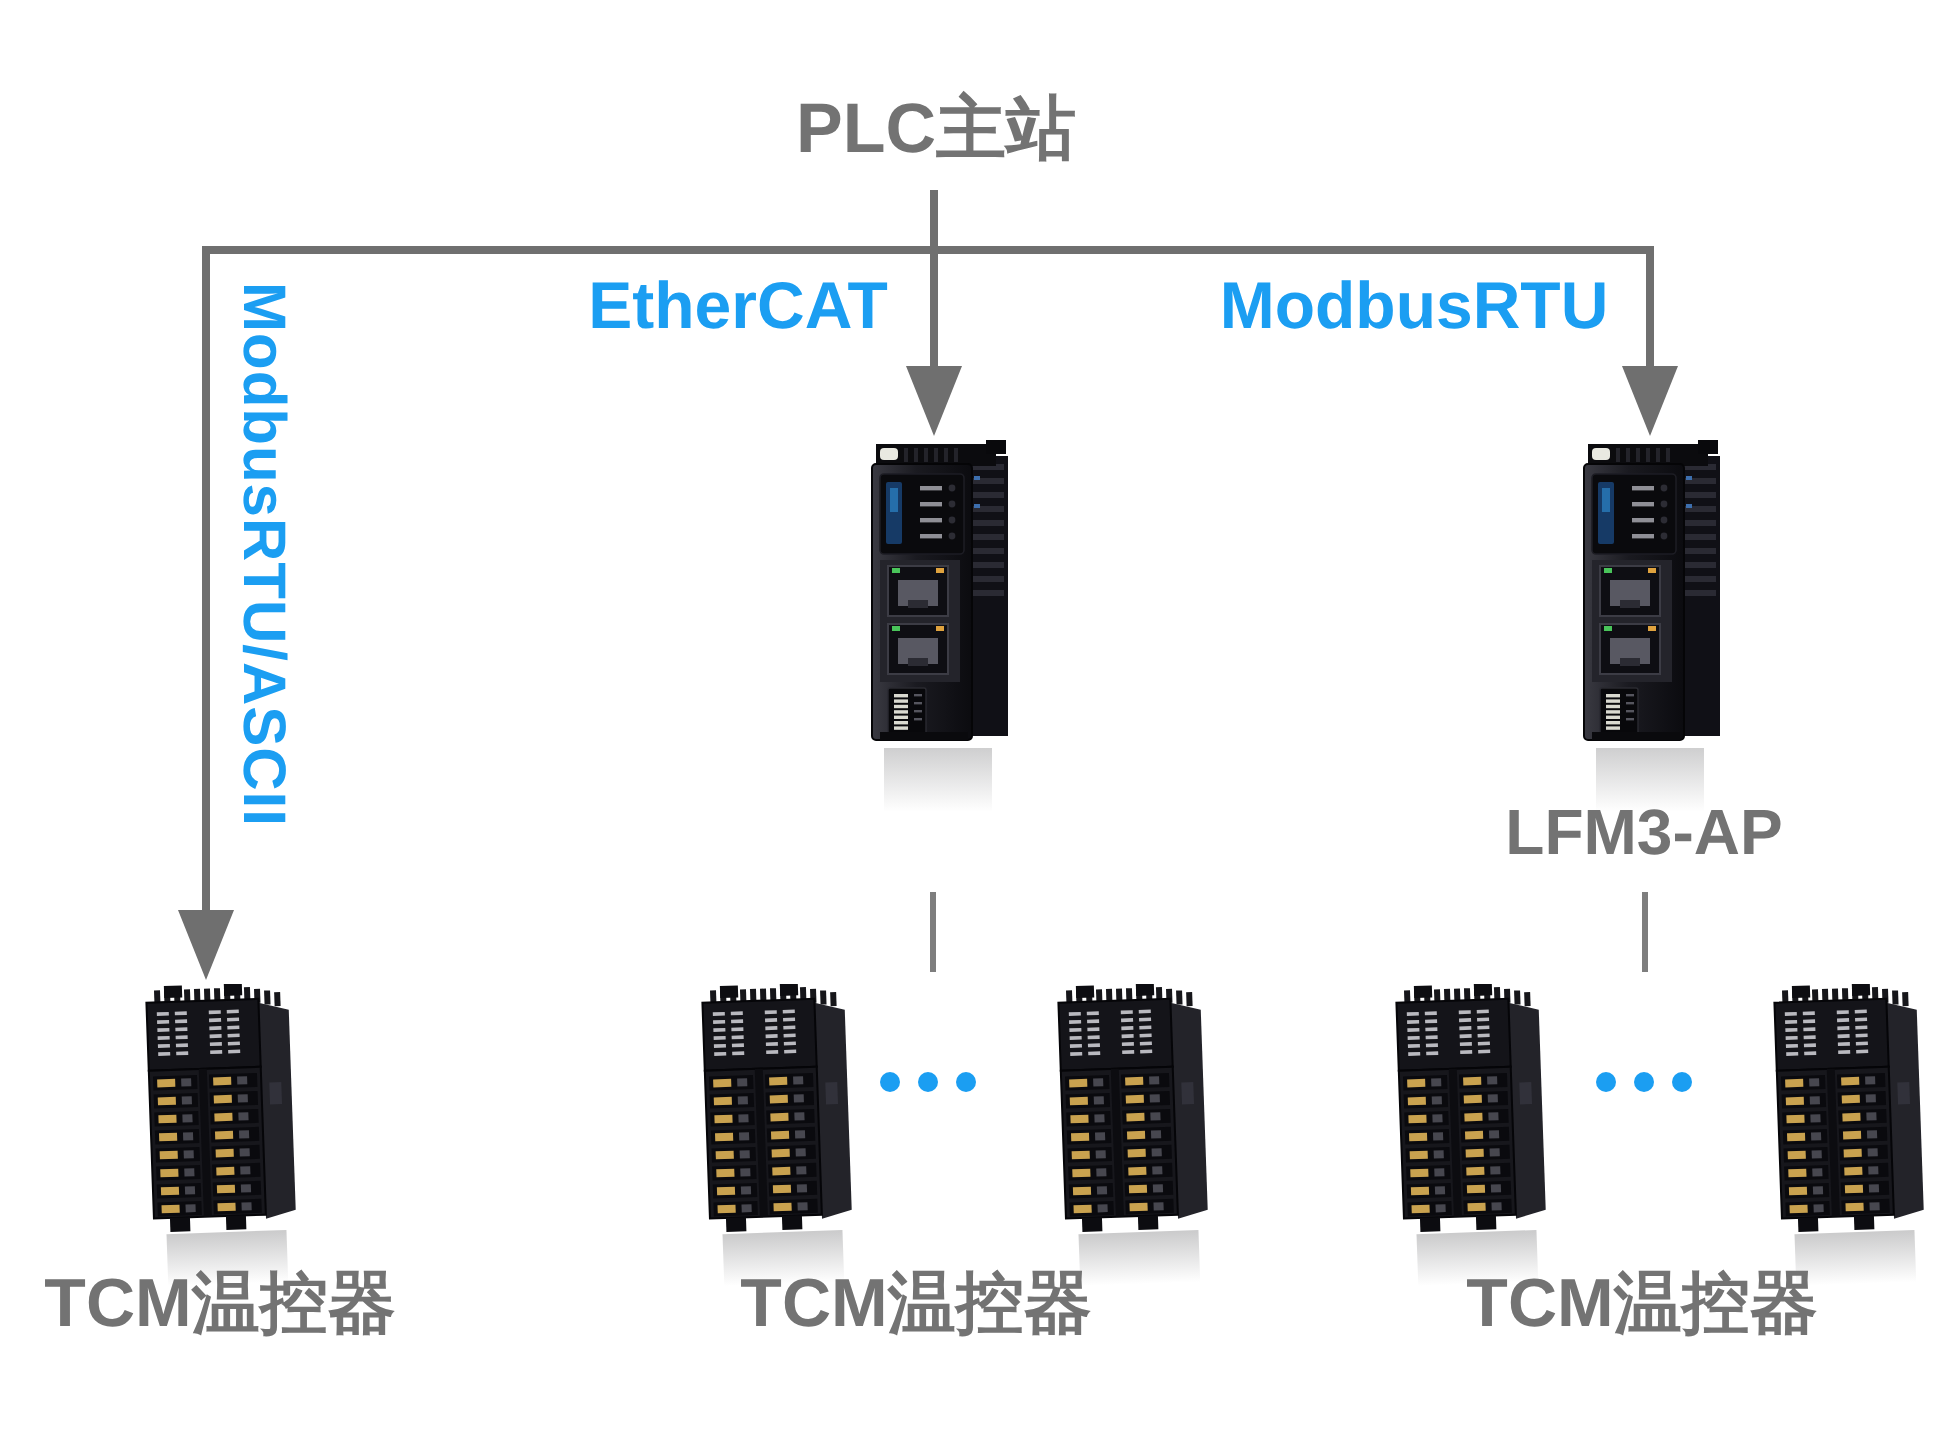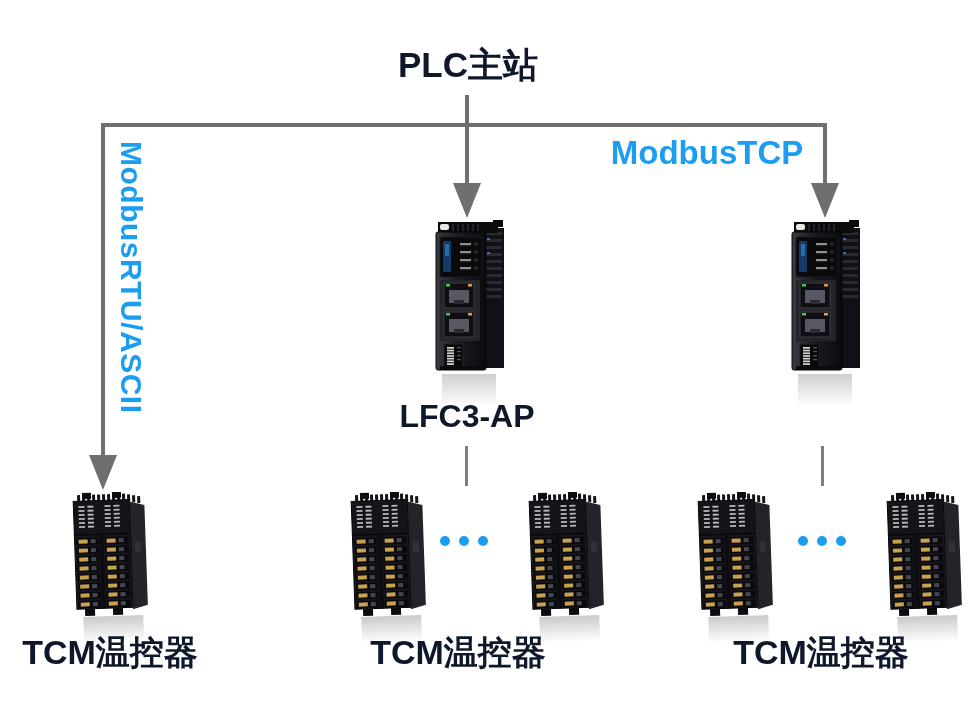--- a/index.html
+++ b/index.html
@@ -1,21 +1,21 @@
 <!DOCTYPE html>
 <html><head>
 <meta charset="utf-8">
 <style>
   html,body{margin:0;padding:0;background:#ffffff;}
   .stage{
     position:relative;width:975px;height:716px;background:#ffffff;overflow:hidden;
     font-family:"Liberation Sans","DejaVu Sans",sans-serif;
   }
   .lbl{
-    position:absolute;font-weight:700;color:#0f172a;white-space:nowrap;line-height:1.1;
+    position:absolute;font-weight:700;color:#737373;white-space:nowrap;line-height:1.1;
   }
   .cx{transform:translateX(-50%);}
   .cyan{color:#1b9ef2;}
   .line{position:absolute;background:#6f6f6f;}
   .thin{background:#7e7e7e;}
   .arrow-down{
     position:absolute;width:0;height:0;
     border-left:14px solid transparent;border-right:14px solid transparent;
     border-top:35px solid #6f6f6f;
   }
@@ -249,34 +249,35 @@
   <div class="line" style="left:465px;top:95px;width:4px;height:30px;"></div>
   <div class="line" style="left:101px;top:123px;width:726px;height:4px;"></div>
   <div class="line" style="left:101px;top:123px;width:4px;height:334px;"></div>
   <div class="arrow-down" style="left:89px;top:455px;"></div>
   <div class="line" style="left:465px;top:123px;width:4px;height:62px;"></div>
   <div class="arrow-down" style="left:453px;top:183px;"></div>
   <div class="line" style="left:823px;top:123px;width:4px;height:62px;"></div>
   <div class="arrow-down" style="left:811px;top:183px;"></div>
 
   <div class="vtext cyan" style="left:148px;top:141px;font-size:30px;">ModbusRTU/ASCII</div>
-  <div class="lbl cyan cx" style="left:707px;top:135px;font-size:33px;">ModbusTCP</div>
+  <div class="lbl cyan cx" style="left:369px;top:135px;font-size:33px;">EtherCAT</div>
+  <div class="lbl cyan cx" style="left:707px;top:135px;font-size:33px;">ModbusRTU</div>
 
   <div class="dev" style="left:430px;top:220px;">
     <svg width="80" height="190">
         <use href="#comms"></use>
       </svg>
   </div>
   <div class="dev" style="left:786px;top:220px;">
     <svg width="80" height="190">
         <use href="#comms"></use>
       </svg>
   </div>
 
-  <div class="lbl cx" style="left:467px;top:399px;font-size:32px;">LFC3-AP</div>
+  <div class="lbl cx" style="left:822px;top:399px;font-size:32px;">LFM3-AP</div>
 
   <div class="line thin" style="left:465px;top:446px;width:3px;height:40px;"></div>
   <div class="line thin" style="left:821px;top:446px;width:3px;height:40px;"></div>
 
   <div class="dev" style="left:67px;top:492px;">
     <svg width="92" height="152">
         <use href="#tcm"></use>
       </svg>
   </div>
 

